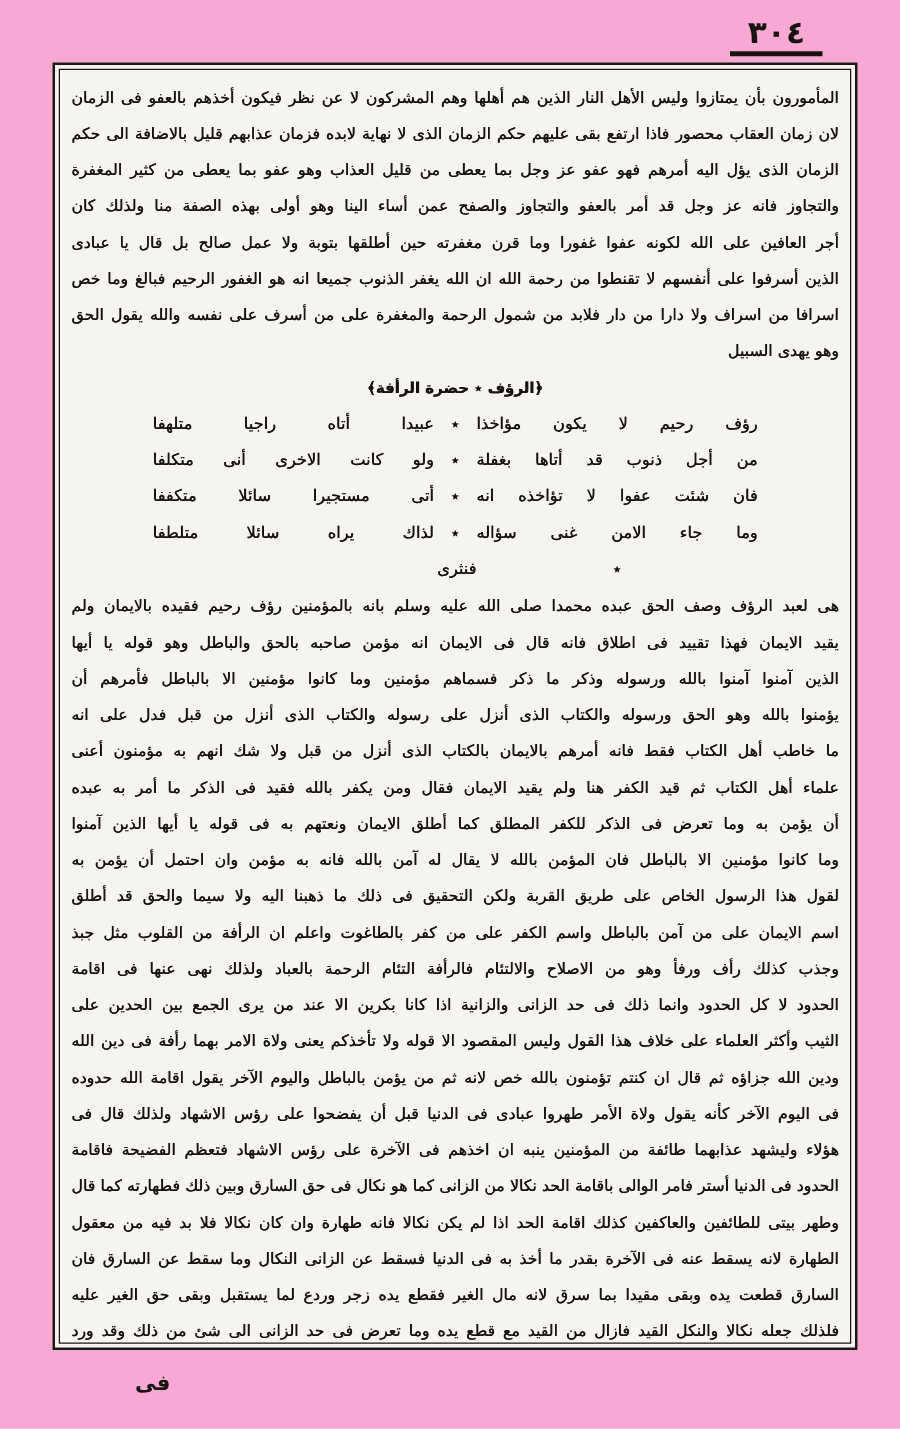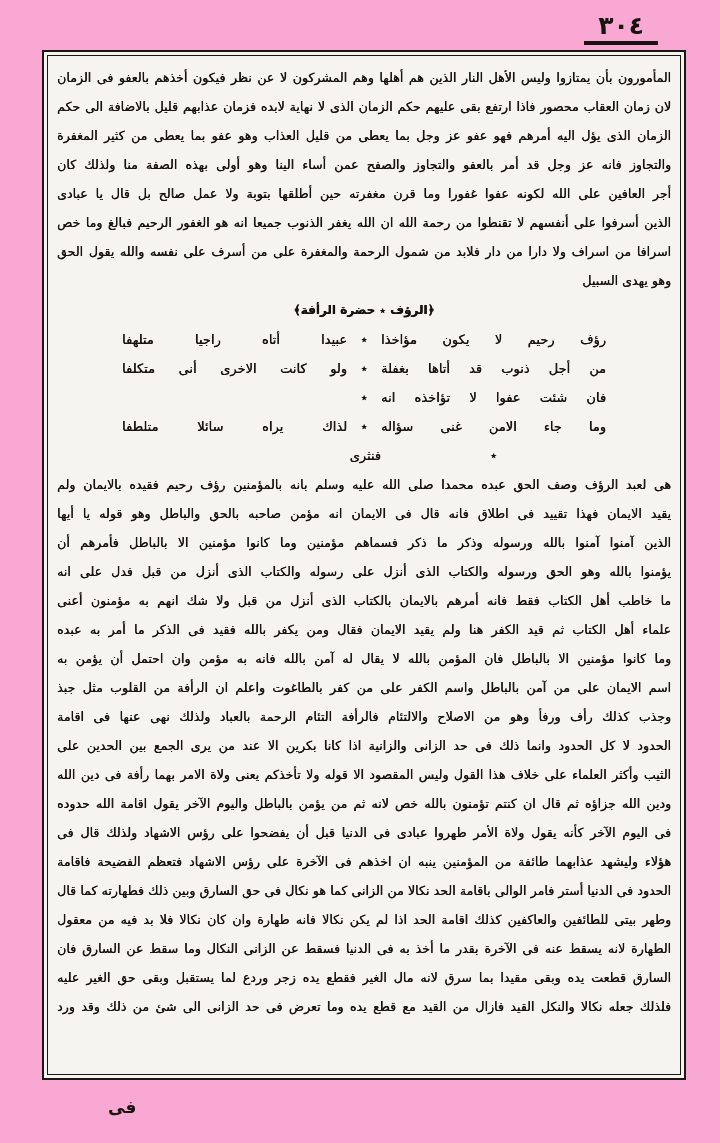--- a/index.html
+++ b/index.html
@@ -127,40 +127,43 @@
             <span class="hemistich">عبيدا أتاه راجيا متلهفا</span>
           </div>
             <div class="verse">
             <span class="hemistich">من أجل ذنوب قد أتاها بغفلة</span>
             <span class="verse-star">٭</span>
             <span class="hemistich">ولو كانت الاخرى أنى متكلفا</span>
           </div>
             <div class="verse">
             <span class="hemistich">فان شئت عفوا لا تؤاخذه انه</span>
             <span class="verse-star">٭</span>
+            <span class="hemistich">أتى مستجيرا سائلا متكففا</span>
           </div>
             <div class="verse">
             <span class="hemistich">وما جاء الامن غنى سؤاله</span>
             <span class="verse-star">٭</span>
             <span class="hemistich">لذاك يراه سائلا متلطفا</span>
           </div>
             <div class="verse">
             <span class="verse-star">٭</span>
             <span class="hemistich">فنثرى له من كونه متعففا</span>
           </div>
           </div>
 
         <div class="para-main">
             <div class="line">هى لعبد الرؤف وصف الحق عبده محمدا صلى الله عليه وسلم بانه بالمؤمنين رؤف رحيم فقيده بالايمان ولم</div>
             <div class="line">يقيد الايمان فهذا تقييد فى اطلاق فانه قال فى الايمان انه مؤمن صاحبه بالحق والباطل وهو قوله يا أيها</div>
             <div class="line">الذين آمنوا آمنوا بالله ورسوله وذكر ما ذكر فسماهم مؤمنين وما كانوا مؤمنين الا بالباطل فأمرهم أن</div>
             <div class="line">يؤمنوا بالله وهو الحق ورسوله والكتاب الذى أنزل على رسوله والكتاب الذى أنزل من قبل فدل على انه</div>
             <div class="line">ما خاطب أهل الكتاب فقط فانه أمرهم بالايمان بالكتاب الذى أنزل من قبل ولا شك انهم به مؤمنون أعنى</div>
             <div class="line">علماء أهل الكتاب ثم قيد الكفر هنا ولم يقيد الايمان فقال ومن يكفر بالله فقيد فى الذكر ما أمر به عبده</div>
+            <div class="line">أن يؤمن به وما تعرض فى الذكر للكفر المطلق كما أطلق الايمان ونعتهم به فى قوله يا أيها الذين آمنوا</div>
             <div class="line">وما كانوا مؤمنين الا بالباطل فان المؤمن بالله لا يقال له آمن بالله فانه به مؤمن وان احتمل أن يؤمن به</div>
+            <div class="line">لقول هذا الرسول الخاص على طريق القربة ولكن التحقيق فى ذلك ما ذهبنا اليه ولا سيما والحق قد أطلق</div>
             <div class="line">اسم الايمان على من آمن بالباطل واسم الكفر على من كفر بالطاغوت واعلم ان الرأفة من القلوب مثل جبذ</div>
             <div class="line">وجذب كذلك رأف ورفأ وهو من الاصلاح والالتئام فالرأفة التئام الرحمة بالعباد ولذلك نهى عنها فى اقامة</div>
             <div class="line">الحدود لا كل الحدود وانما ذلك فى حد الزانى والزانية اذا كانا بكرين الا عند من يرى الجمع بين الحدين على</div>
             <div class="line">الثيب وأكثر العلماء على خلاف هذا القول وليس المقصود الا قوله ولا تأخذكم يعنى ولاة الامر بهما رأفة فى دين الله</div>
             <div class="line">ودين الله جزاؤه ثم قال ان كنتم تؤمنون بالله خص لانه ثم من يؤمن بالباطل واليوم الآخر يقول اقامة الله حدوده</div>
             <div class="line">فى اليوم الآخر كأنه يقول ولاة الأمر طهروا عبادى فى الدنيا قبل أن يفضحوا على رؤس الاشهاد ولذلك قال فى</div>
             <div class="line">هؤلاء وليشهد عذابهما طائفة من المؤمنين ينبه ان اخذهم فى الآخرة على رؤس الاشهاد فتعظم الفضيحة فاقامة</div>
             <div class="line">الحدود فى الدنيا أستر فامر الوالى باقامة الحد نكالا من الزانى كما هو نكال فى حق السارق وبين ذلك فطهارته كما قال</div>
             <div class="line">وطهر بيتى للطائفين والعاكفين كذلك اقامة الحد اذا لم يكن نكالا فانه طهارة وان كان نكالا فلا بد فيه من معقول</div>
             <div class="line">الطهارة لانه يسقط عنه فى الآخرة بقدر ما أخذ به فى الدنيا فسقط عن الزانى النكال وما سقط عن السارق فان</div>

